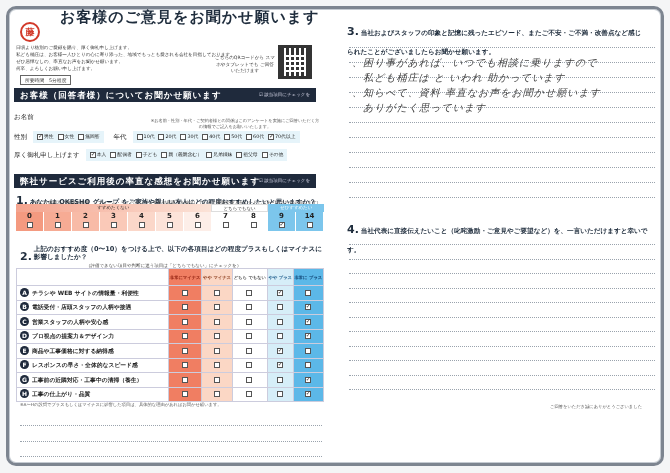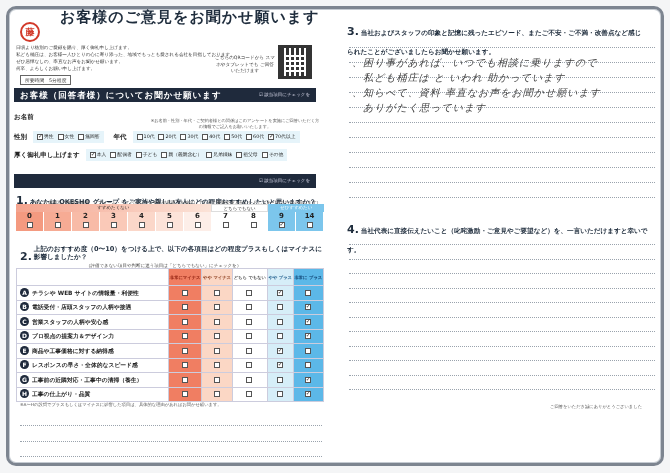--- a/index.html
+++ b/index.html
@@ -9,21 +9,21 @@
 .stamp{position:absolute;left:20px;top:22px;width:20px;height:20px;border-radius:50%;border:2px solid #d23a2a;color:#d23a2a;font-size:9px;text-align:center;line-height:16px;font-weight:bold}
 .intro{position:absolute;left:16px;top:44px;width:220px;font-size:4.6px;line-height:7px;color:#333}
 .time{position:absolute;left:20px;top:75px;border:1px solid #666;font-size:4.8px;padding:1px 4px;color:#333}
 .qrtxt{position:absolute;left:214px;top:55px;width:62px;font-size:4.6px;line-height:6.5px;text-align:center;color:#333}
 .qr{position:absolute;left:278px;top:45px;width:34px;height:34px;background:
  repeating-linear-gradient(90deg,#111 0 3px,#fff 3px 5px),#111;opacity:.85;border:3px solid #111}
 .qr::after{content:"";position:absolute;inset:4px;background:repeating-linear-gradient(0deg,#fff 0 2px,transparent 2px 5px)}
 .bar{position:absolute;left:14px;width:302px;height:14px;background:#1f2a3c;color:#fff;font-size:8.5px;font-weight:bold;line-height:14px;padding-left:6px;letter-spacing:1px}
 .bar .chk{position:absolute;right:6px;top:0;font-size:4.5px;font-weight:normal;letter-spacing:0;color:#dde}
 .row{position:absolute;left:14px;width:314px;height:14px;font-size:5.5px;line-height:14px;display:flex;align-items:center}
-.row .lbl{font-weight:bold;font-size:6.5px;margin-right:6px}
+.row .lbl{font-weight:normal;font-size:6.5px;margin-right:6px}
 .row .band{display:flex;gap:4px;background:#e6f4fa;height:12px;align-items:center;padding:0 4px}
 .cb{display:inline-block;width:6px;height:6px;border:1px solid #555;background:#fff;vertical-align:middle;margin-right:1px;position:relative}
 .cb.on::after{content:"✓";position:absolute;left:0;top:-3px;font-size:6px;line-height:8px;color:#333}
 .opt{font-size:4.8px;white-space:nowrap}
 .note{position:absolute;left:150px;top:118px;width:170px;font-size:4.2px;line-height:6px;color:#555;text-align:center}
 .q{position:absolute;font-weight:bold;color:#1f2d3d}
 .q .n{font-size:11px;margin-right:2px}
 .q .t{font-size:6.6px}
 .sub{position:absolute;font-size:4.5px;color:#444}
 .scale{position:absolute;left:16px;top:204px;width:308px}
@@ -92,20 +92,21 @@
       <span class="opt"><span class="cb"></span><span>配偶者</span></span>
       <span class="opt"><span class="cb"></span><span>子ども</span></span>
       <span class="opt"><span class="cb"></span><span>親（義親含む）</span></span>
       <span class="opt"><span class="cb"></span><span>兄弟姉妹</span></span>
       <span class="opt"><span class="cb"></span><span>祖父母</span></span>
       <span class="opt"><span class="cb"></span><span>その他</span></span>
     </span>
 </div>
 
 <div class="bar" style="top:174px">
+  <span>弊社サービスご利用後の率直な感想をお聞かせ願います</span>
   <span class="chk">☑ <span>該当項目にチェックを</span></span>
 </div>
 <div class="q" style="left:16px;top:189px">
   <span class="n">1.</span><span class="t">あなたは OKESHO グループ をご家族や親しい友人にどの程度おすすめしたいと思いますか？</span>
 </div>
 <div class="sub" style="left:30px;top:200px">（仮に設備機器の故障や修理、リフォーム・リノベーションや不動産購入を検討しているご家族や友人がいたとして0〜10でお答え願います）</div>
 
 <div class="scale">
   <div class="hdr">
     <div style="flex:7;background:linear-gradient(90deg,#f4a38d,#fbe3d8)">すすめたくない</div>

